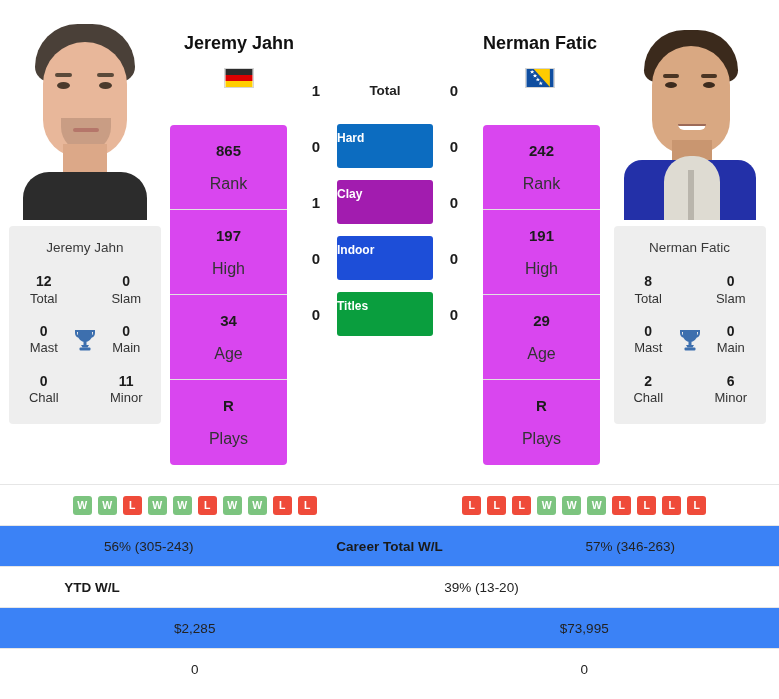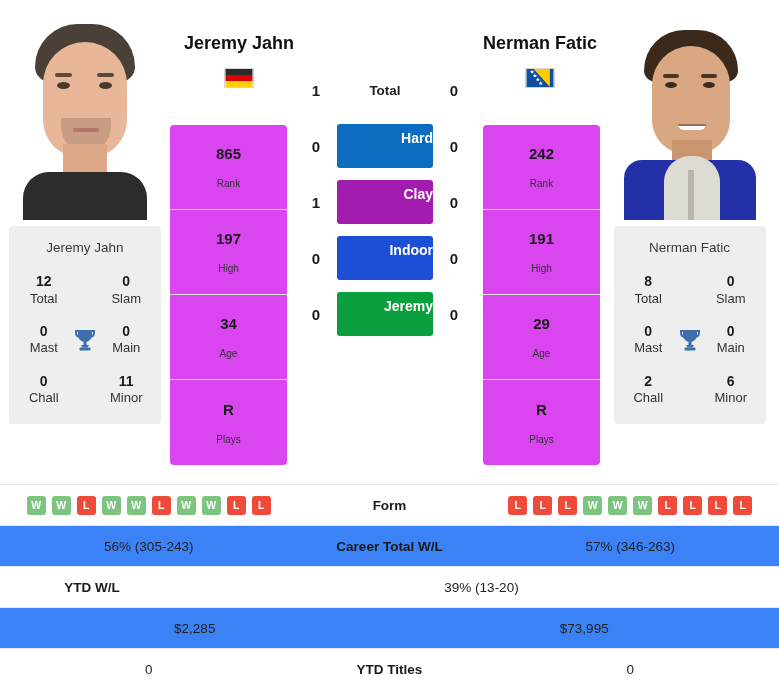--- a/index.html
+++ b/index.html
@@ -163,21 +163,21 @@
   .rank-cell {
     height: 85px;
     display: flex;
     flex-direction: column;
     align-items: center;
     justify-content: center;
     border-bottom: 1px solid #e2e2e2;
   }
   .rank-cell:last-child { border-bottom: none; }
   .rank-val { font-size: 15px; font-weight: bold; color: #1c1c1c; }
-  .rank-lbl { font-size: 10px; color: #333; margin-top: 16px; }
+  .rank-lbl { font-size: 16px; color: #333; margin-top: 16px; }
 
   
   .center-col {
     flex: 1 1 auto;
     display: flex;
     flex-direction: column;
     padding-top: 62px;
   }
   .h2h-row {
     display: flex;
@@ -201,23 +201,23 @@
     font-weight: bold;
     color: #1f1f1f;
   }
   .surf-pill {
     display: block;
     width: 96px;
     height: 44px;
     line-height: 28px;
     border-radius: 3px;
     color: #ffffff;
-    font-size: 14px;
+    font-size: 12px;
     font-weight: bold;
-    text-align: right;
+    text-align: left;
   }
   .pfullname { font-size: 18px; font-weight: bold; color: #111; }
   .flag {
     width: 30px; height: 20px; margin: 14px auto 0 auto;
     display: block; border: 1px solid #d5d5d5;
   }
 
   
   .headerline {
     position: absolute;
@@ -381,21 +381,21 @@
     <div class="h2h-row">
       <div class="h2h-num">0</div>
       <div class="h2h-mid">
           <span class="surf-pill" style="background:#1d4ed8">Indoor</span>
         </div>
       <div class="h2h-num">0</div>
     </div>
     <div class="h2h-row">
       <div class="h2h-num">0</div>
       <div class="h2h-mid">
-          <span class="surf-pill" style="background:#0a9e3e">Jeremy</span>
+          <span class="surf-pill" style="background:#0a9e3e">Titles</span>
         </div>
       <div class="h2h-num">0</div>
     </div>
   </div>
 
   <div class="rank-col">
     <div class="rank-cell">
       <div class="rank-val">242</div>
       <div class="rank-lbl">Rank</div>
     </div>
@@ -515,21 +515,20 @@
           <span class="badge l">L</span>
           <span class="badge w">W</span>
           <span class="badge w">W</span>
           <span class="badge l">L</span>
           <span class="badge w">W</span>
           <span class="badge w">W</span>
           <span class="badge l">L</span>
           <span class="badge l">L</span>
         </div>
     </div>
-    <div class="tcell-mid">Form</div>
     <div class="tcell-side">
       <div class="form-strip" id="form-right">
           <span class="badge l">L</span>
           <span class="badge l">L</span>
           <span class="badge l">L</span>
           <span class="badge w">W</span>
           <span class="badge w">W</span>
           <span class="badge w">W</span>
           <span class="badge l">L</span>
           <span class="badge l">L</span>
@@ -550,16 +549,15 @@
     <div class="tcell-side">39% (13-20)</div>
   </div>
 
   <div class="trow shaded">
     <div class="tcell-side">$2,285</div>
     <div class="tcell-side">$73,995</div>
   </div>
 
   <div class="trow">
     <div class="tcell-side">0</div>
-    <div class="tcell-mid">YTD Titles</div>
     <div class="tcell-side">0</div>
   </div>
 </div>
 
 </body></html>

